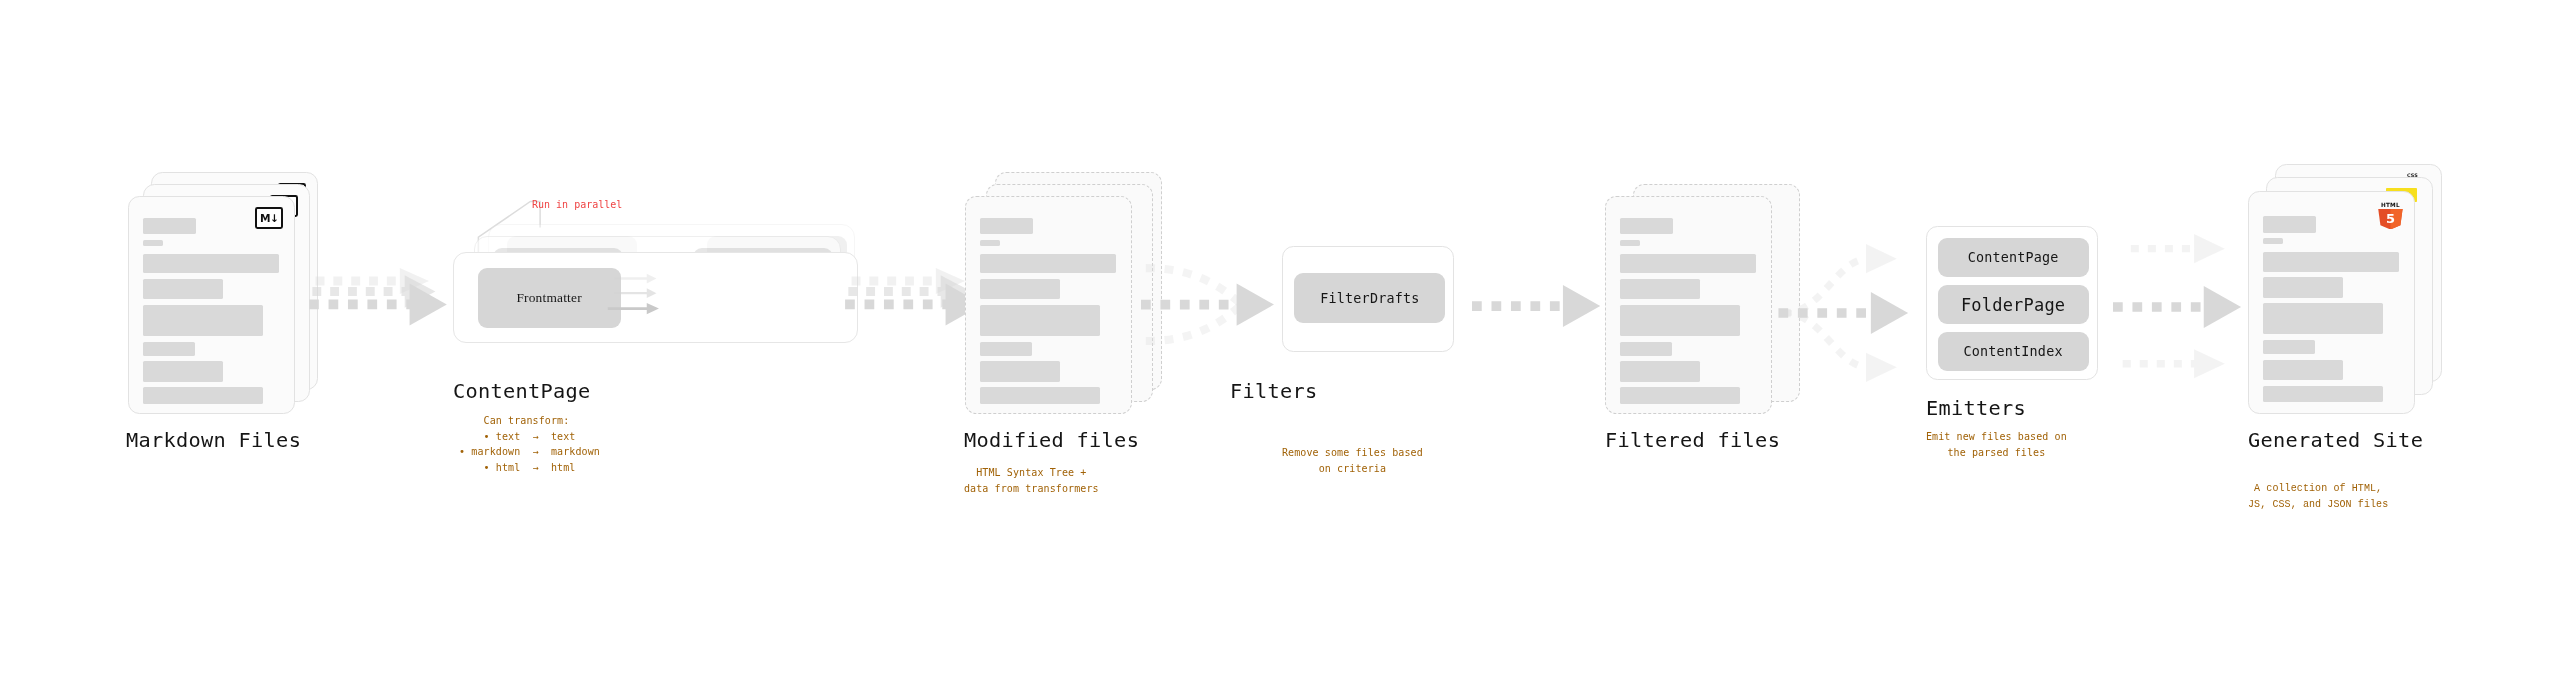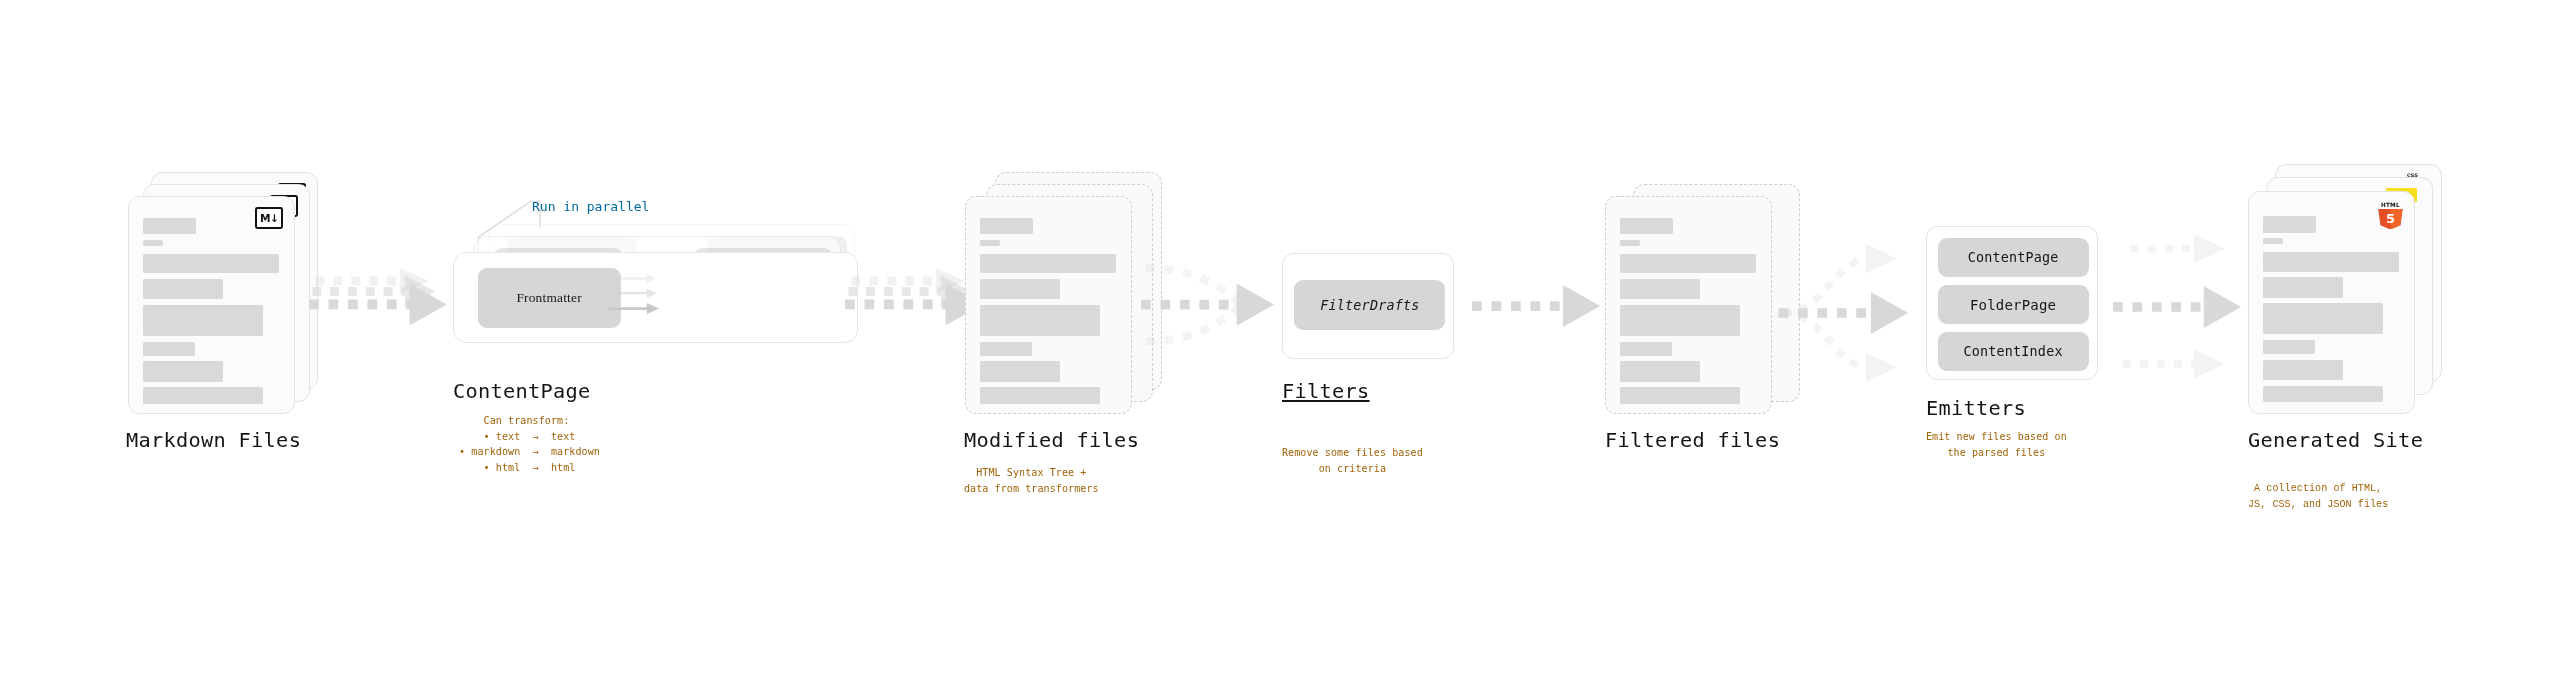--- a/index.html
+++ b/index.html
@@ -89,21 +89,21 @@
     box-sizing:border-box;
   }
 
   
   .box{
     position:absolute;border:1.5px solid #e3e3e3;border-radius:11.4px;
     background:#fff;box-sizing:border-box;
   }
 
   .runlabel{
-    position:absolute;font-size:13px;color:#0369a1;white-space:nowrap;text-align:center;
+    position:absolute;font-size:10px;color:#ef4444;white-space:nowrap;text-align:center;
   }
   svg{position:absolute;overflow:visible;}
 </style>
 </head>
 <body>
 
 <div class="stage">
 
   <div>
     <div class="card" style="left:151px;top:172px;">
@@ -233,24 +233,24 @@
     <g opacity="0.3">
       <path d="M6,102 C58,102 92,86 124,57" fill="none" stroke="#dcdcdc" stroke-width="10" stroke-dasharray="11 12"></path>
     </g>
     <g opacity="1">
       <line x1="0" y1="57" x2="122" y2="57" stroke="#d8d8d8" stroke-width="12" stroke-dasharray="12 12"></line>
       <polygon points="118,31 164,57 118,83" fill="#d8d8d8"></polygon>
     </g>
   </svg>
 
   <div>
-    <div class="box" style="left:1282px;top:253px;width:172px;height:106px;font-style:italic;">
+    <div class="box" style="left:1282px;top:246px;width:172px;height:106px;">
       <div class="chip" style="left:11.4px;top:26px;width:151px;height:50px;font-size:13.4px;">FilterDrafts</div>
     </div>
-    <div class="title" style="left:1282px;top:379px;text-decoration:underline;">Filters</div>
+    <div class="title" style="left:1230px;top:379px;">Filters</div>
     <div class="sub" style="left:1282px;top:413px;margin-top:32px;">Remove some files based
 on criteria</div>
   </div>
 
   <svg style="left:1472px;top:288px;" width="138" height="49" viewBox="0 0 170 60">
     <line x1="0" y1="22" x2="118" y2="22" stroke="#d8d8d8" stroke-width="12" stroke-dasharray="12 12"></line>
     <polygon points="112,-4 158,22 112,48" fill="#d8d8d8"></polygon>
   </svg>
 
   <div>
@@ -281,21 +281,21 @@
     </g>
     <g opacity="1">
       <line x1="0" y1="95" x2="120" y2="95" stroke="#d8d8d8" stroke-width="12" stroke-dasharray="12 12"></line>
       <polygon points="114,69 160,95 114,121" fill="#d8d8d8"></polygon>
     </g>
   </svg>
 
   <div>
     <div class="box" style="left:1926px;top:226px;width:172px;height:154px;">
       <div class="chip" style="left:10.6px;top:10.6px;width:151px;height:39px;font-size:13.4px;">ContentPage</div>
-      <div class="chip" style="left:10.6px;top:58px;width:151px;height:39px;font-size:14px;">FolderPage</div>
+      <div class="chip" style="left:10.6px;top:58px;width:151px;height:39px;font-size:17px;">FolderPage</div>
       <div class="chip" style="left:10.6px;top:105px;width:151px;height:39px;font-size:13.4px;">ContentIndex</div>
     </div>
     <div class="title" style="left:1926px;top:396px;">Emitters</div>
     <div class="sub" style="left:1926px;top:429px;">Emit new files based on
 the parsed files</div>
   </div>
 
   <svg style="left:2113px;top:234px;" width="154" height="146" viewBox="0 0 190 180">
     <g opacity="0.32">
       <line x1="22" y1="18" x2="104" y2="18" stroke="#dcdcdc" stroke-width="9" stroke-dasharray="10 11"></line>

